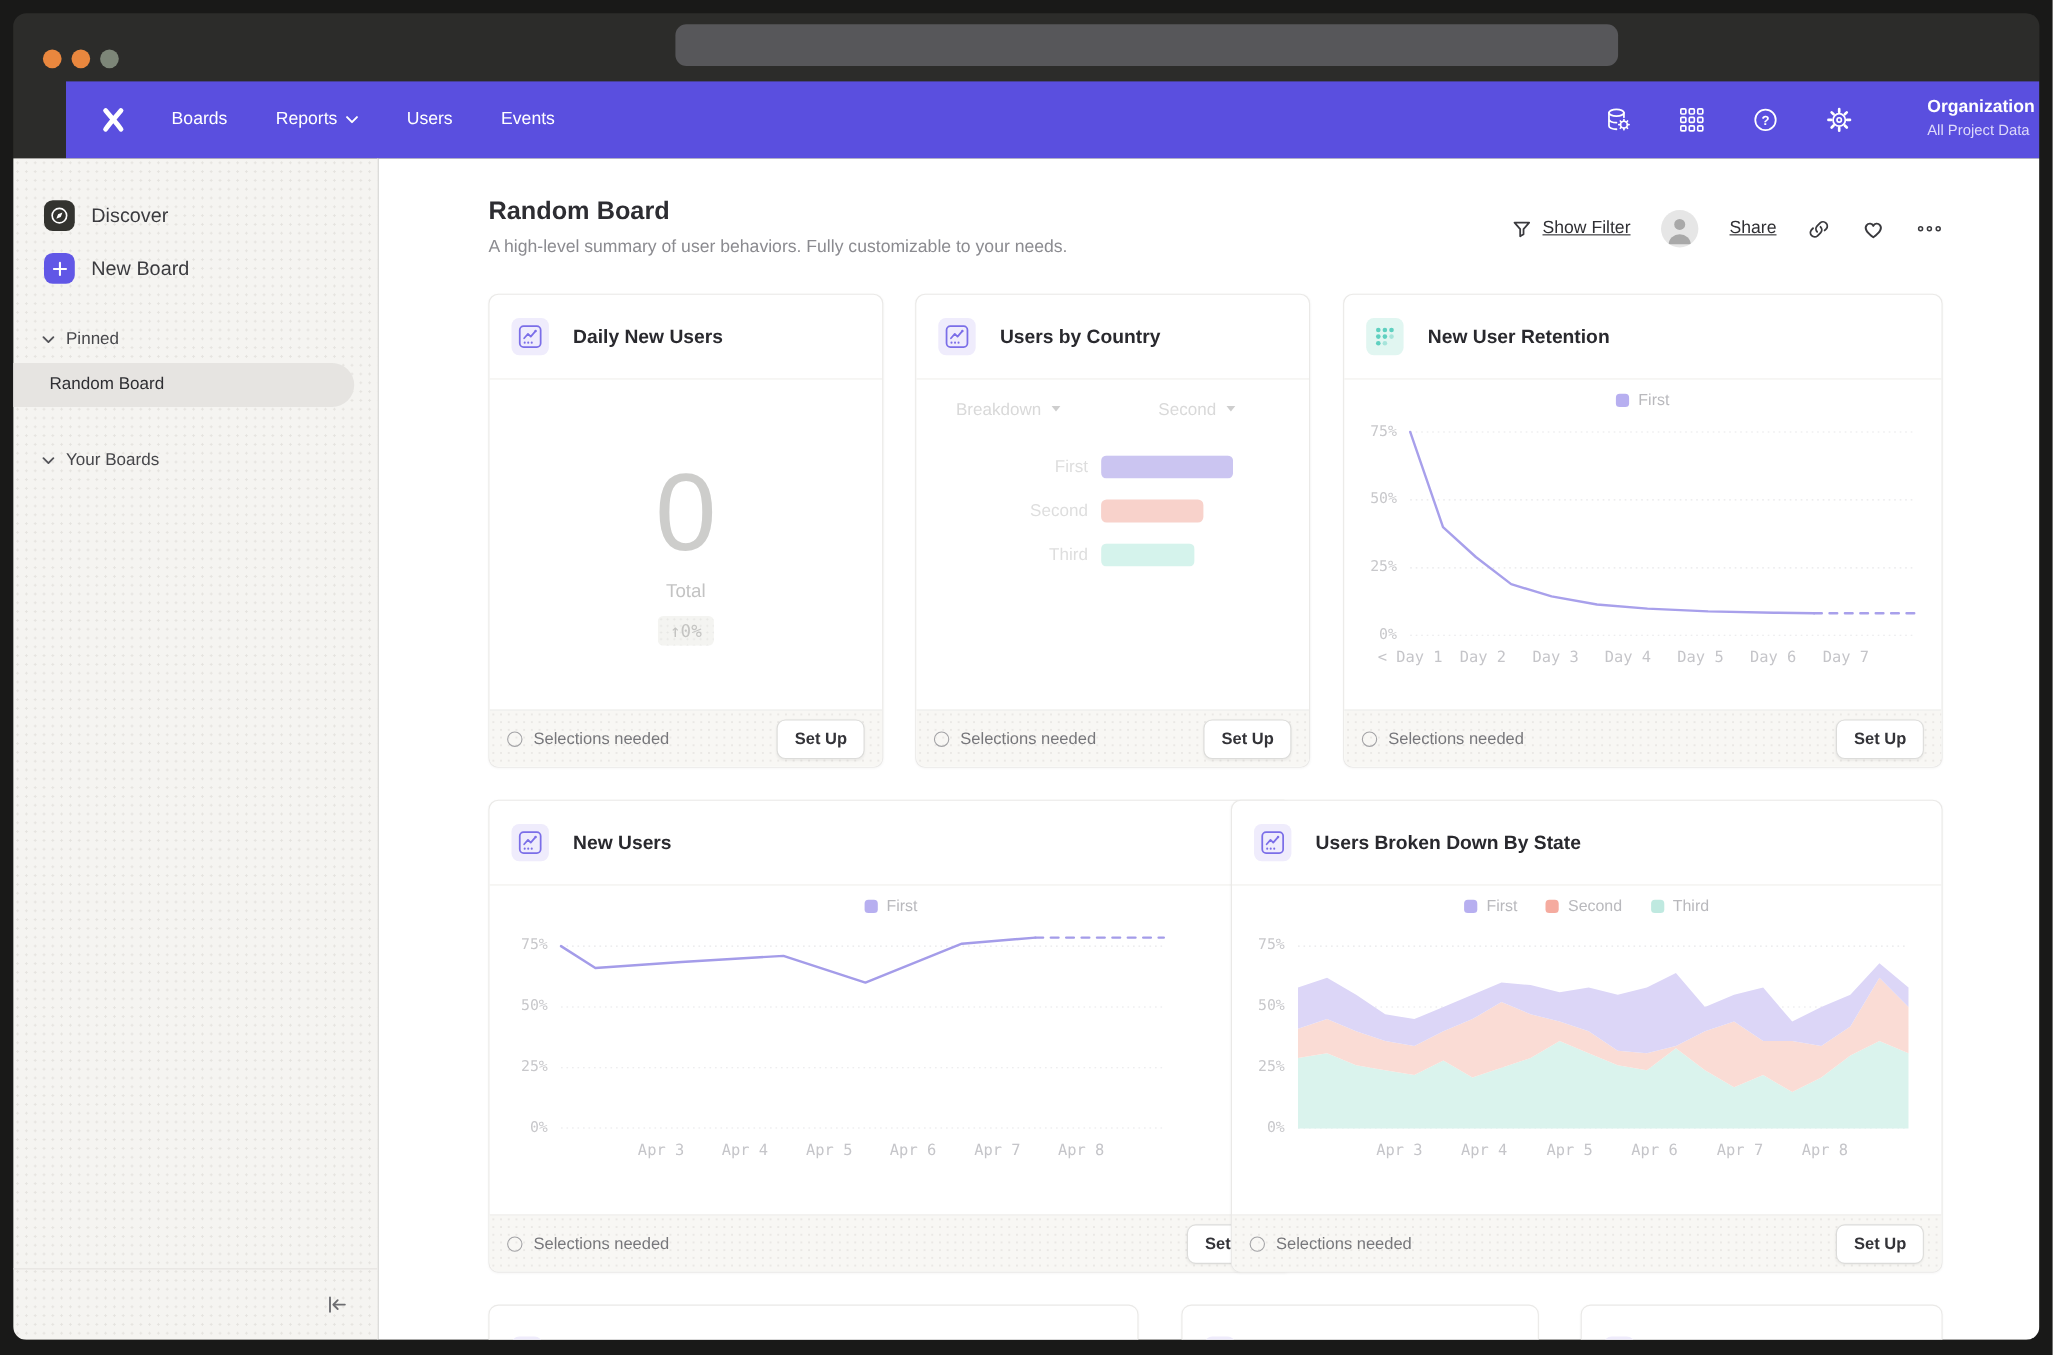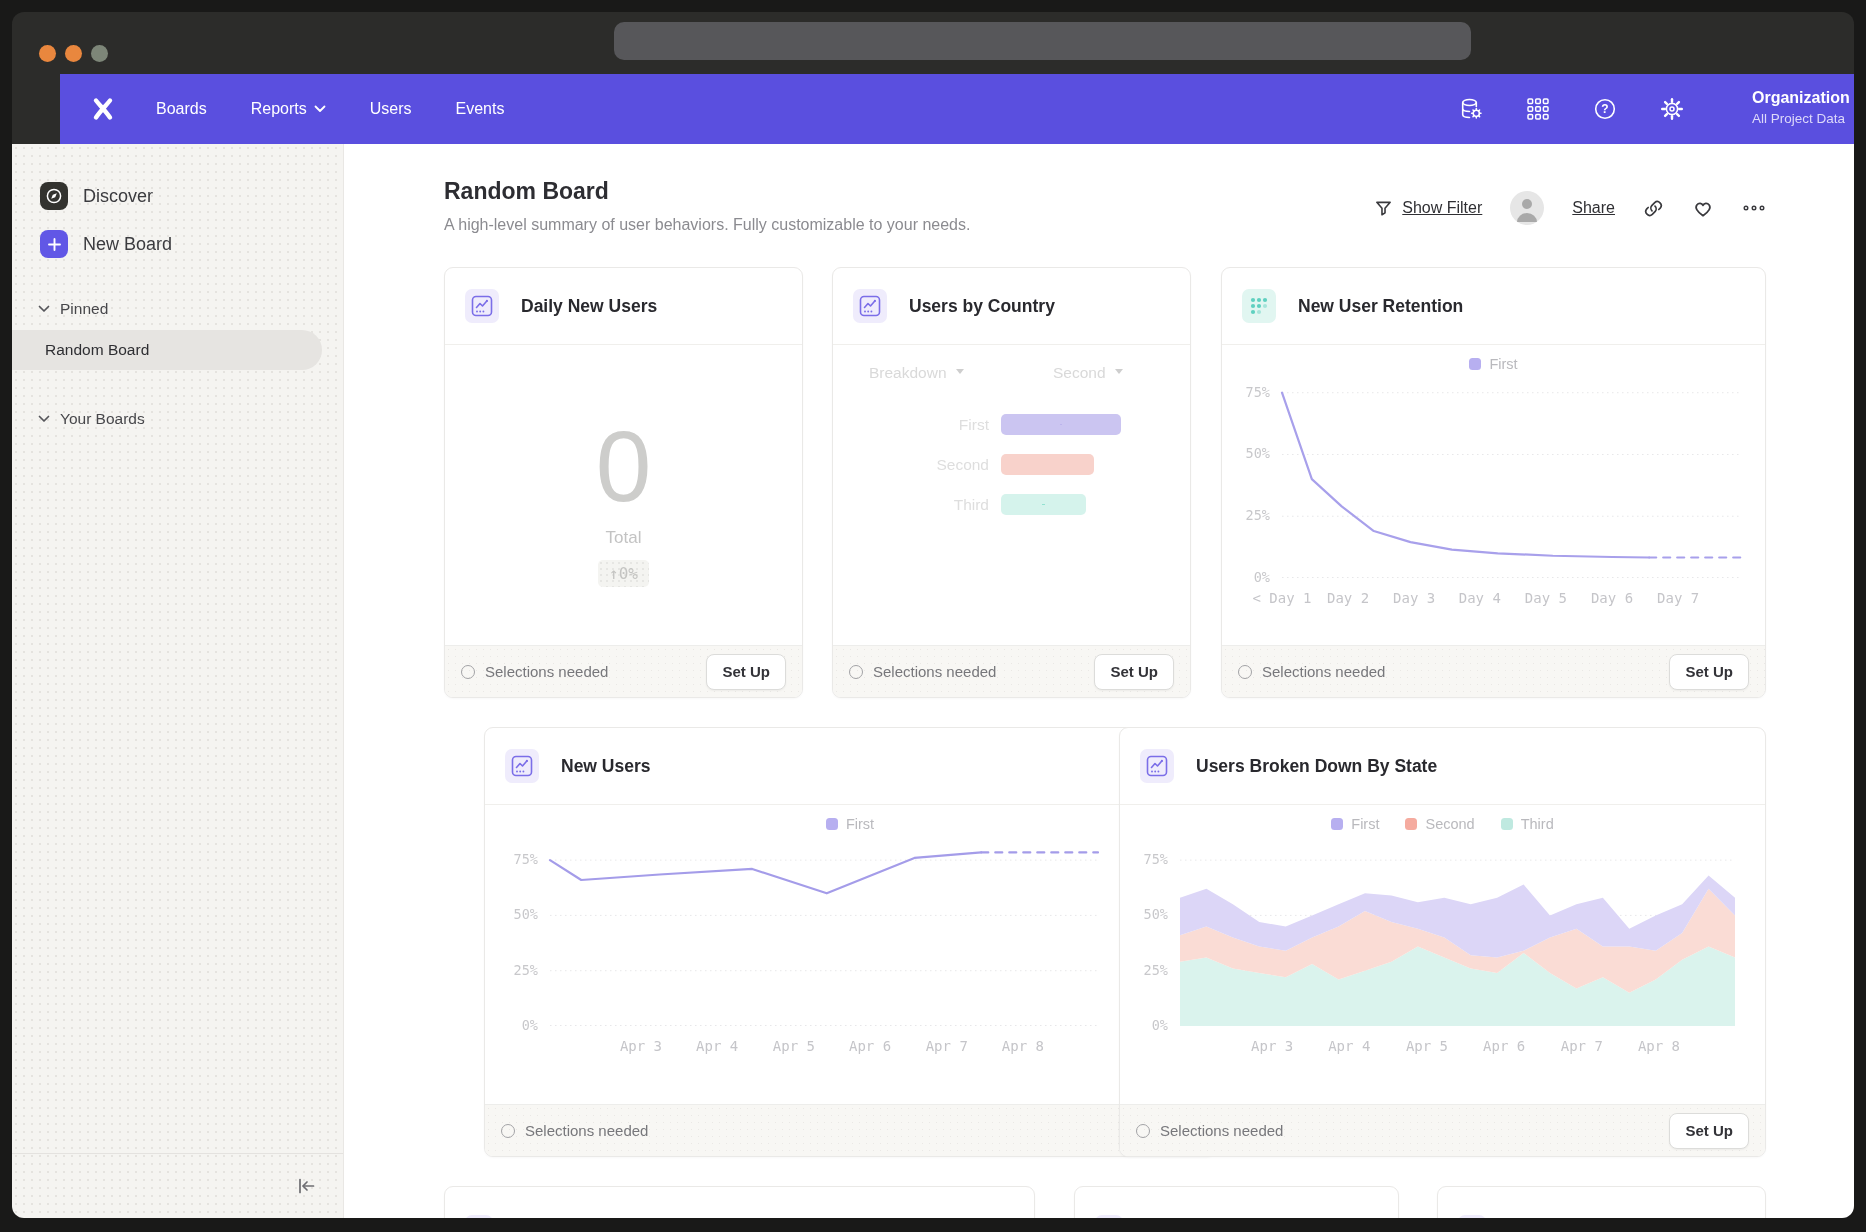--- a/index.html
+++ b/index.html
@@ -392,21 +392,21 @@
               </svg>
             </div>
         </div>
         <div class="card-foot">
           <span class="status-circle"></span>
           <span class="status-text">Selections needed</span>
           <span class="setup-btn">Set Up</span>
         </div>
       </div>
 
-      <div class="card" style="left:100px;top:583px;width:732px;height:430px;margin-left:40px;">
+      <div class="card" style="left:100px;top:583px;width:732px;height:430px;">
         <div class="card-head">
           <span class="chart-chip">
             <svg width="22" height="22" viewBox="0 0 22 22">
                 <rect x="1.5" y="1.5" width="19" height="19" rx="3.5" fill="none" stroke="#7b6ee8" stroke-width="1.6"></rect>
                 <path d="M5.5 12.5 L9 8.5 L11.5 11 L15.8 6" fill="none" stroke="#7b6ee8" stroke-width="1.6" stroke-linecap="round" stroke-linejoin="round"></path>
                 <circle cx="15.9" cy="5.9" r="1.1" fill="#7b6ee8"></circle>
                 <circle cx="6" cy="16.5" r="0.95" fill="#7b6ee8"></circle>
                 <circle cx="9.2" cy="16.5" r="0.95" fill="#7b6ee8"></circle>
                 <circle cx="12.4" cy="16.5" r="0.95" fill="#7b6ee8"></circle>
               </svg>

